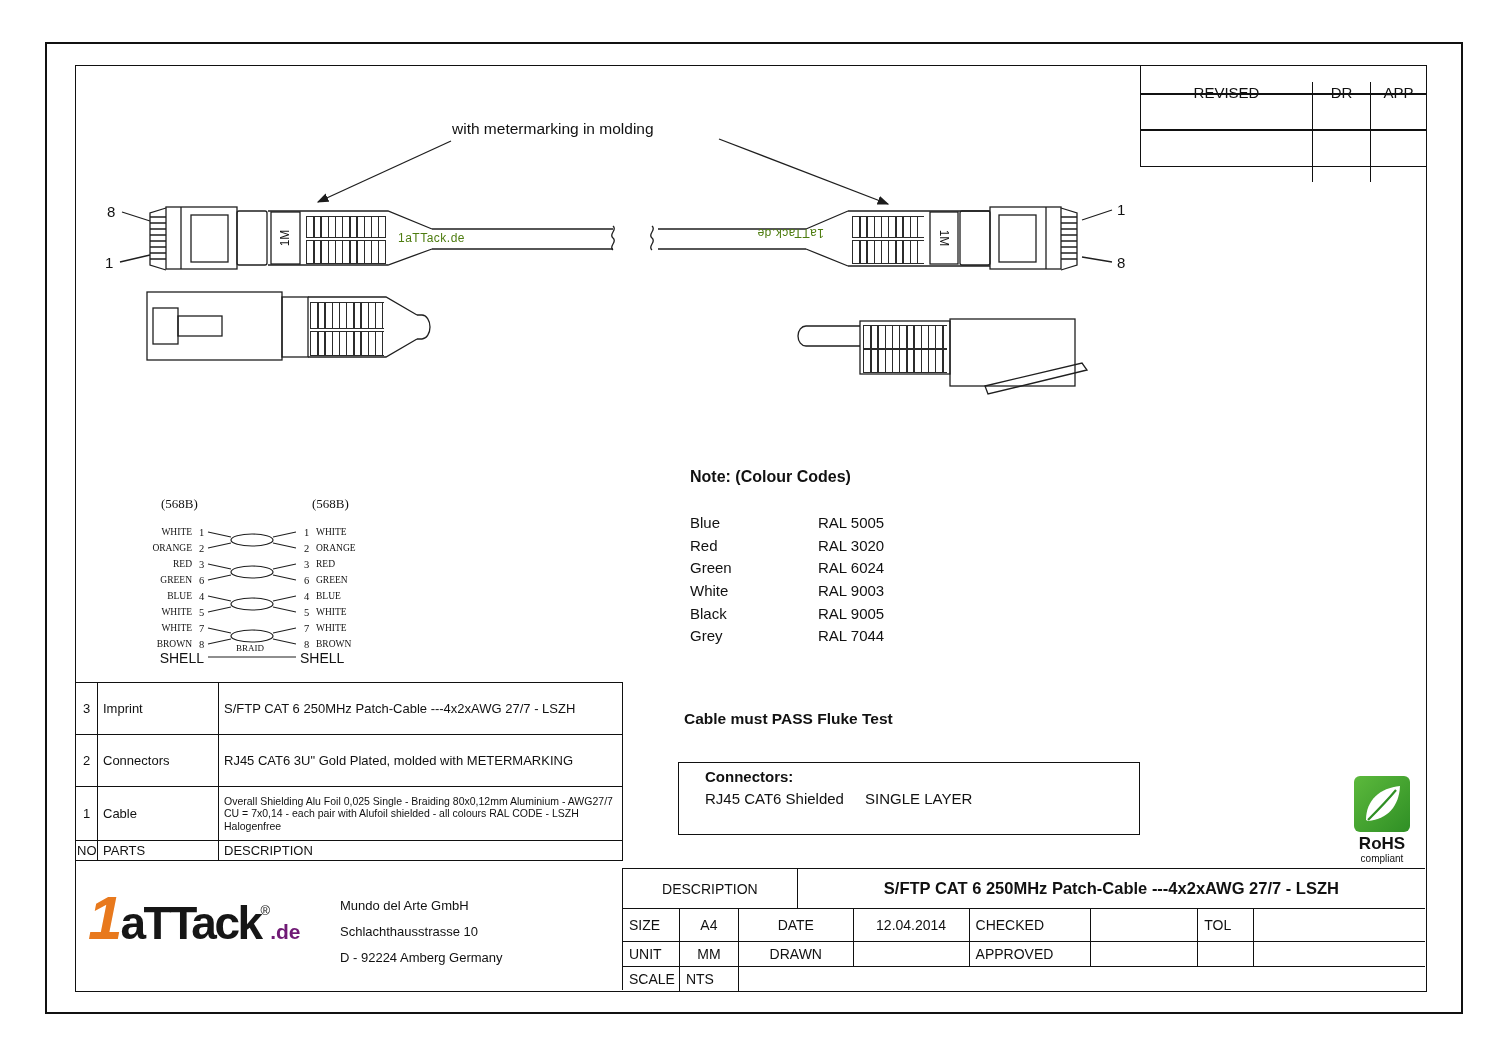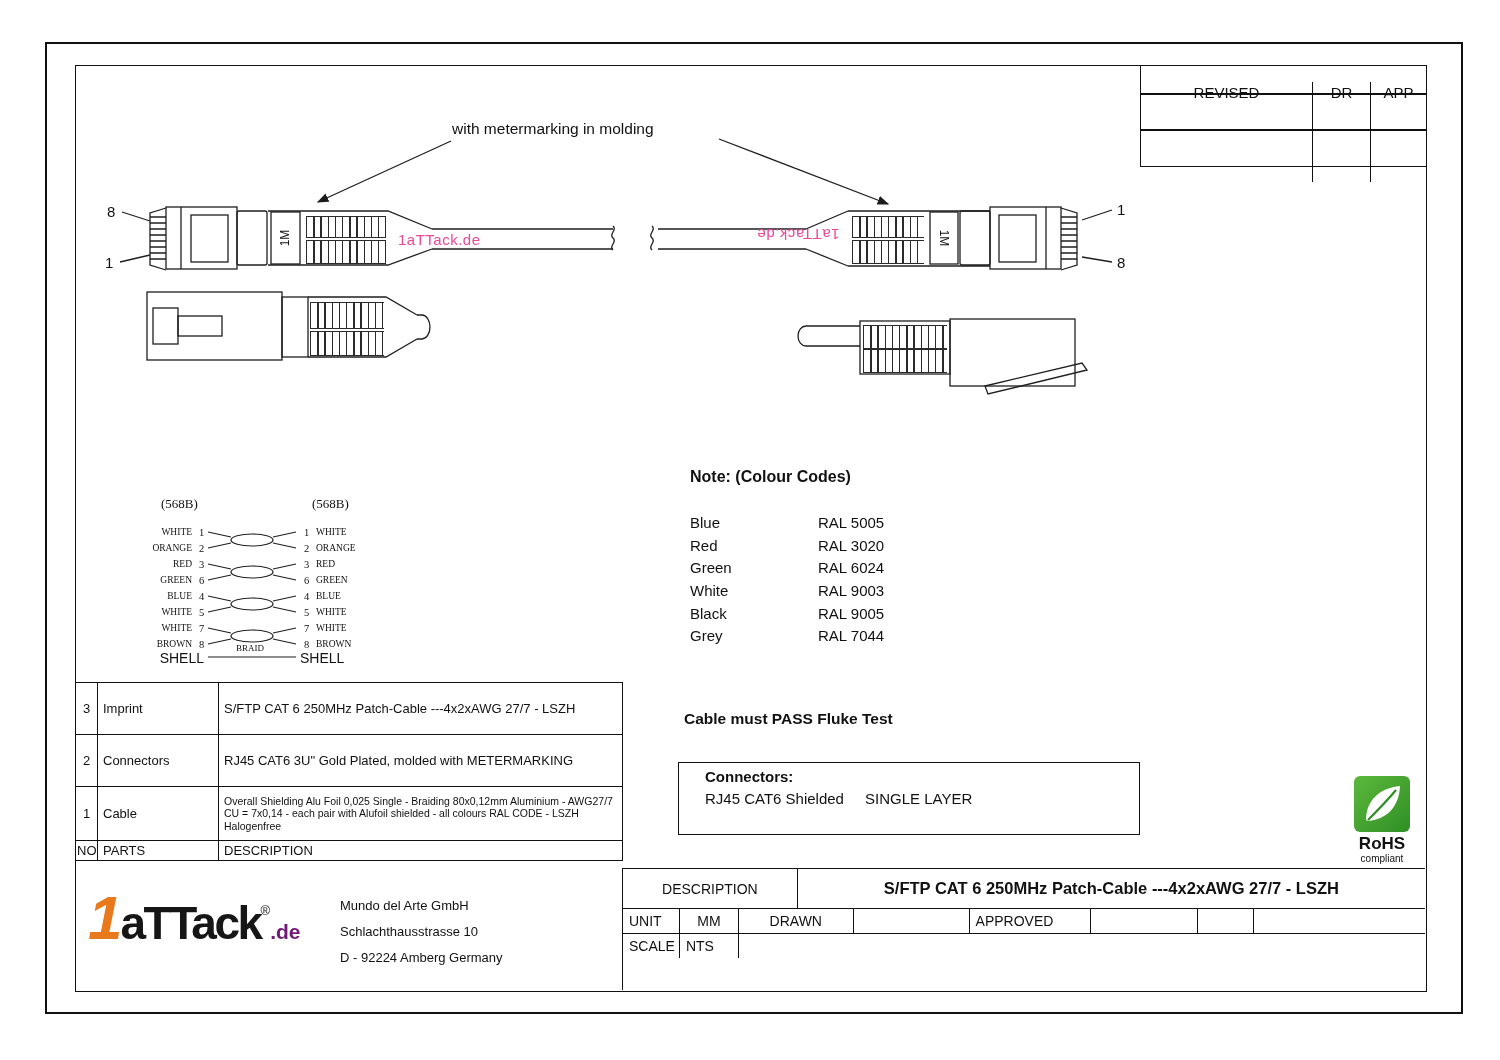--- a/index.html
+++ b/index.html
@@ -10,21 +10,21 @@
   .inner-frame{left:75px;top:65px;width:1350px;height:925px;border:1.6px solid #111;}
   
   .rev{left:1140px;top:66px;width:285px;height:100px;border-left:1.6px solid #111;border-bottom:1.6px solid #111;z-index:2;}
   .rev-col{position:absolute;top:16px;height:100px;display:flex;justify-content:center;font-size:15px;padding-top:2px;box-sizing:border-box;}
   .rev-col.bdr{border-right:1.6px solid #111;}
   .rev-hline{position:absolute;left:0;width:100%;height:1.6px;background:#111;}
   
   .annotation{left:452px;top:120px;font-size:15.5px;z-index:2;}
   .pinlabel{position:absolute;font-size:15px;z-index:2;}
   
-  .wm{position:absolute;color:#ec4899;font-size:15px;letter-spacing:.5px;z-index:2;white-space:nowrap;}
+  .wm{position:absolute;color:#4d7c0f;font-size:12px;letter-spacing:.5px;z-index:2;white-space:nowrap;}
   .wm.flip{transform:rotate(180deg);}
   
   .mbox{position:absolute;display:flex;align-items:center;justify-content:center;z-index:2;}
   .mbox>span{font-size:12px;}
   .rot-ccw{transform:rotate(-90deg);}
   .rot-cw{transform:rotate(90deg);}
   
   .ridges{position:absolute;background:repeating-linear-gradient(90deg,#2b2b2b 0 1.4px,transparent 1.4px 7.2px);border-top:1.4px solid #2b2b2b;border-bottom:1.4px solid #2b2b2b;z-index:1;}
   
   .w568{position:absolute;font-family:"Liberation Serif",serif;font-size:13px;z-index:2;}
@@ -323,20 +323,42 @@
 
 <div class="abs tb">
   <div class="tbr" style="height:40px;">
     <div class="tbc ctr" style="width:175px;">
         <span>DESCRIPTION</span>
       </div>
     <div class="tbc ctr last desc-val" style="width:628px;">
         <span>S/FTP CAT 6 250MHz Patch-Cable ---4x2xAWG 27/7 - LSZH</span>
       </div>
   </div>
+  <div class="tbr" style="height:33px;">
+    <div class="tbc" style="width:57px;">
+        <span>SIZE</span>
+      </div>
+    <div class="tbc ctr" style="width:59px;">
+        <span>A4</span>
+      </div>
+    <div class="tbc ctr" style="width:115px;">
+        <span>DATE</span>
+      </div>
+    <div class="tbc ctr" style="width:116px;">
+        <span>12.04.2014</span>
+      </div>
+    <div class="tbc" style="width:122px;">
+        <span>CHECKED</span>
+      </div>
+    <div class="tbc" style="width:107px;"></div>
+    <div class="tbc" style="width:56px;">
+        <span>TOL</span>
+      </div>
+    <div class="tbc last" style="width:171px;"></div>
+  </div>
   <div class="tbr" style="height:25px;">
     <div class="tbc" style="width:57px;">
         <span>UNIT</span>
       </div>
     <div class="tbc ctr" style="width:59px;">
         <span>MM</span>
       </div>
     <div class="tbc ctr" style="width:115px;justify-content:center;">
         <span>DRAWN</span>
       </div>

